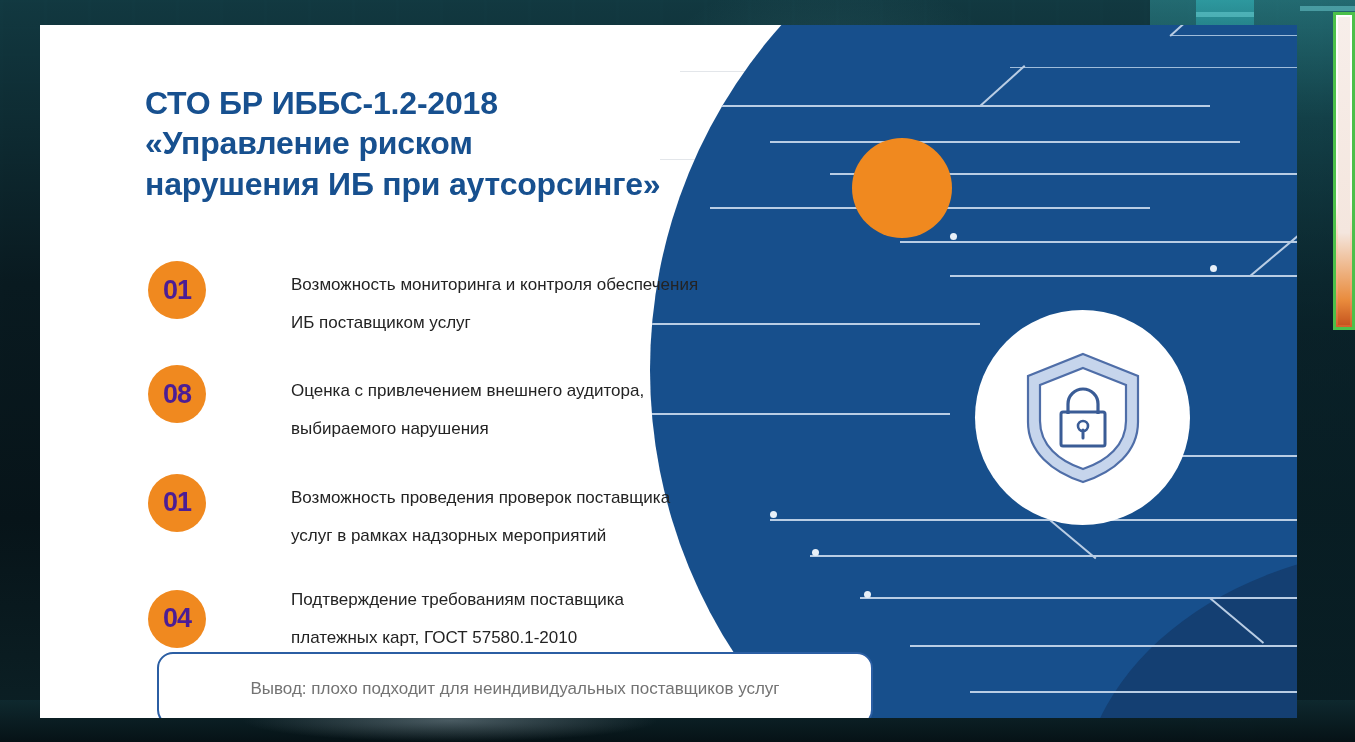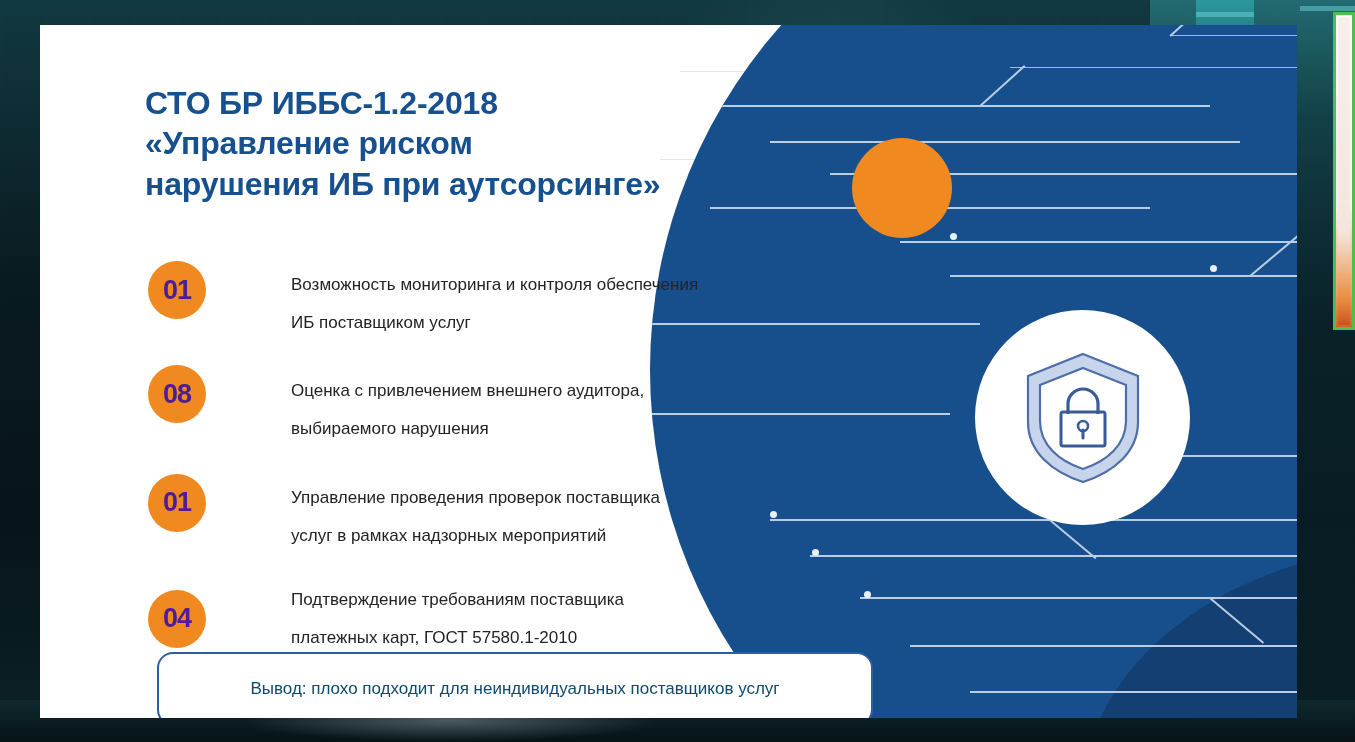--- a/index.html
+++ b/index.html
@@ -93,21 +93,21 @@
     padding-top:2px;
   }
   .itemtext span{display:block;white-space:nowrap;margin-top:14px;}
 
   #conclusion{
     position:absolute;left:117px;top:627px;width:712px;height:70px;
     border:2px solid #2b5ea3;border-radius:16px;
     display:flex;align-items:center;justify-content:center;
     background:#ffffff;
   }
-  #conclusion .ctext{color:#0c4a6e;font-size:17px;white-space:nowrap;}
+  #conclusion .ctext{color:#737373;font-size:17px;white-space:nowrap;}
 
   
   #sidepanel{
     position:absolute;left:1333px;top:12px;width:22px;height:318px;
     border:3px solid #4cc04a;box-sizing:border-box;
     background:linear-gradient(180deg,#ffffff 0%,#fdf6f2 60%,#f1a06a 88%,#d4622a 100%);
   }
   #sidepanel .inner{position:absolute;left:2px;top:2px;right:2px;bottom:2px;
     background:linear-gradient(180deg,#f7eeea 0%,#f4e6de 70%,#e98b3c 92%,#c6551f 100%);}
 </style>
@@ -214,21 +214,21 @@
       <div class="badge" style="top:14px;">08</div>
       <div class="itemtext" style="padding-top:14px;">
         <span>Оценка с привлечением внешнего аудитора,</span>
         <span>выбираемого нарушения</span>
       </div>
     </div>
 
     <div class="item">
       <div class="badge" style="top:16px;">01</div>
       <div class="itemtext" style="padding-top:14px;">
-        <span>Управление проведения проверок поставщика</span>
+        <span>Возможность проведения проверок поставщика</span>
         <span>услуг в рамках надзорных мероприятий</span>
       </div>
     </div>
 
     <div class="item">
       <div class="badge" style="top:26px;">04</div>
       <div class="itemtext" style="padding-top:10px;">
         <span>Подтверждение требованиям поставщика</span>
         <span>платежных карт, ГОСТ 57580.1-2010</span>
       </div>

